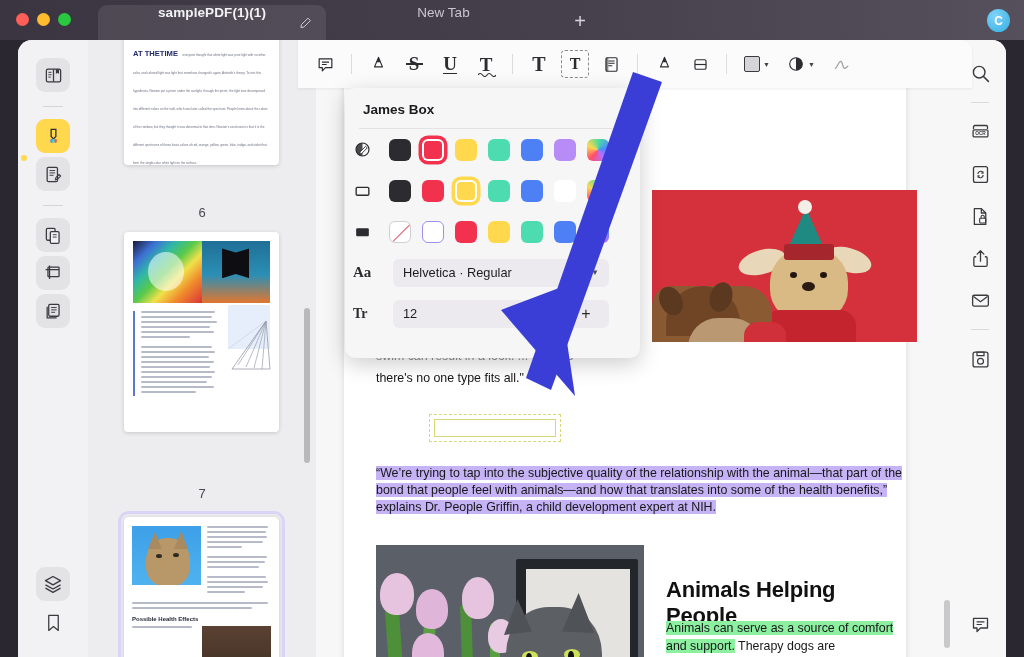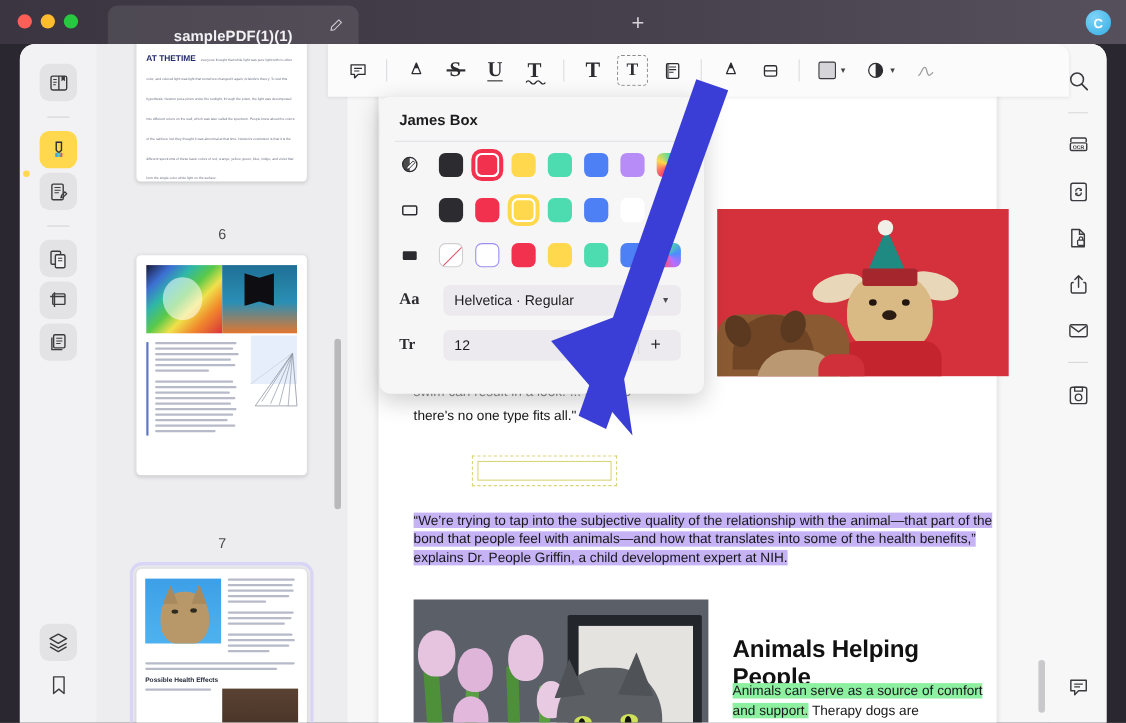--- a/index.html
+++ b/index.html
@@ -17,21 +17,21 @@
     background: linear-gradient(90deg,#3a3540 0%, #46404d 55%, #55505c 100%);
   }
   .traffic { position: absolute; left: 16px; top: 13px; display: flex; gap: 8px; }
   .tl { width: 13px; height: 13px; border-radius: 50%; }
   .tl.red { background: #ff5f57; }
   .tl.yellow { background: #febc2e; }
   .tl.green { background: #28c840; }
 
   .tab {
     position: absolute; top: 5px; height: 35px;
-    display: flex; align-items: flex-end; justify-content: center;
+    display: flex; align-items: flex-start; justify-content: center;
     font-size: 13.5px; color: #f2f2f4;
   }
   .tab.active {
     left: 98px; width: 228px;
     background: rgba(255,255,255,0.09);
     border-radius: 9px 9px 0 0;
   }
   .tab.active .tab-title { font-weight: 600; letter-spacing: .1px; }
   .pencil-icon {
     position: absolute; right: 14px; top: 50%; transform: translateY(-50%);
@@ -175,21 +175,21 @@
     position: absolute; left: 345px; top: 88px; width: 295px; height: 270px;
     background: #f6f6f7; border-radius: 10px;
     box-shadow: 0 6px 22px rgba(0,0,0,0.20);
     z-index: 40;
   }
   .pop-title {
     padding: 14px 0 11px 18px; font-size: 13.5px; font-weight: 600; color: #1c1c1f;
   }
   .pop-divider { height: 1px; background: #e3e2e5; margin: 0 14px; }
   .pop-row {
-    display: flex; align-items: center; height: 41px; padding-left: 18px;
+    display: flex; align-items: center; height: 41px; padding-left: 8px;
   }
   .pop-lead { width: 36px; display: flex; align-items: center; color: #2c2b2f; }
   .swatches { display: flex; align-items: center; gap: 11px; }
   .sw {
     width: 22px; height: 22px; border-radius: 6px; flex: none; position: relative;
   }
   .sw.sel { box-shadow: 0 0 0 2px #fff inset, 0 0 0 3.5px currentColor; }
   .sw.wheel {
     background: conic-gradient(from 220deg,#ff4d6a,#ffd84d,#4ddba0,#4d8cff,#b96dff,#ff4d6a);
   }
@@ -233,20 +233,23 @@
       <div class="tl green"></div>
     </div>
 
     <div class="tab active">
       <span class="tab-title">samplePDF(1)(1)</span>
       <svg class="pencil-icon" viewBox="0 0 16 16">
         <path d="M11 2l3 3-8 8-3.6.6L3 10z" fill="none" stroke="#e8e6ea" stroke-width="1.2"></path>
       </svg>
     </div>
 
+    <div class="tab newtab">
+      <span>New Tab</span>
+    </div>
 
     <div class="plus-tab">+</div>
 
     <div class="avatar">C</div>
   </div>
 
   <div class="shell">
 
     <div class="rail">
       <div class="active-dot"></div>

